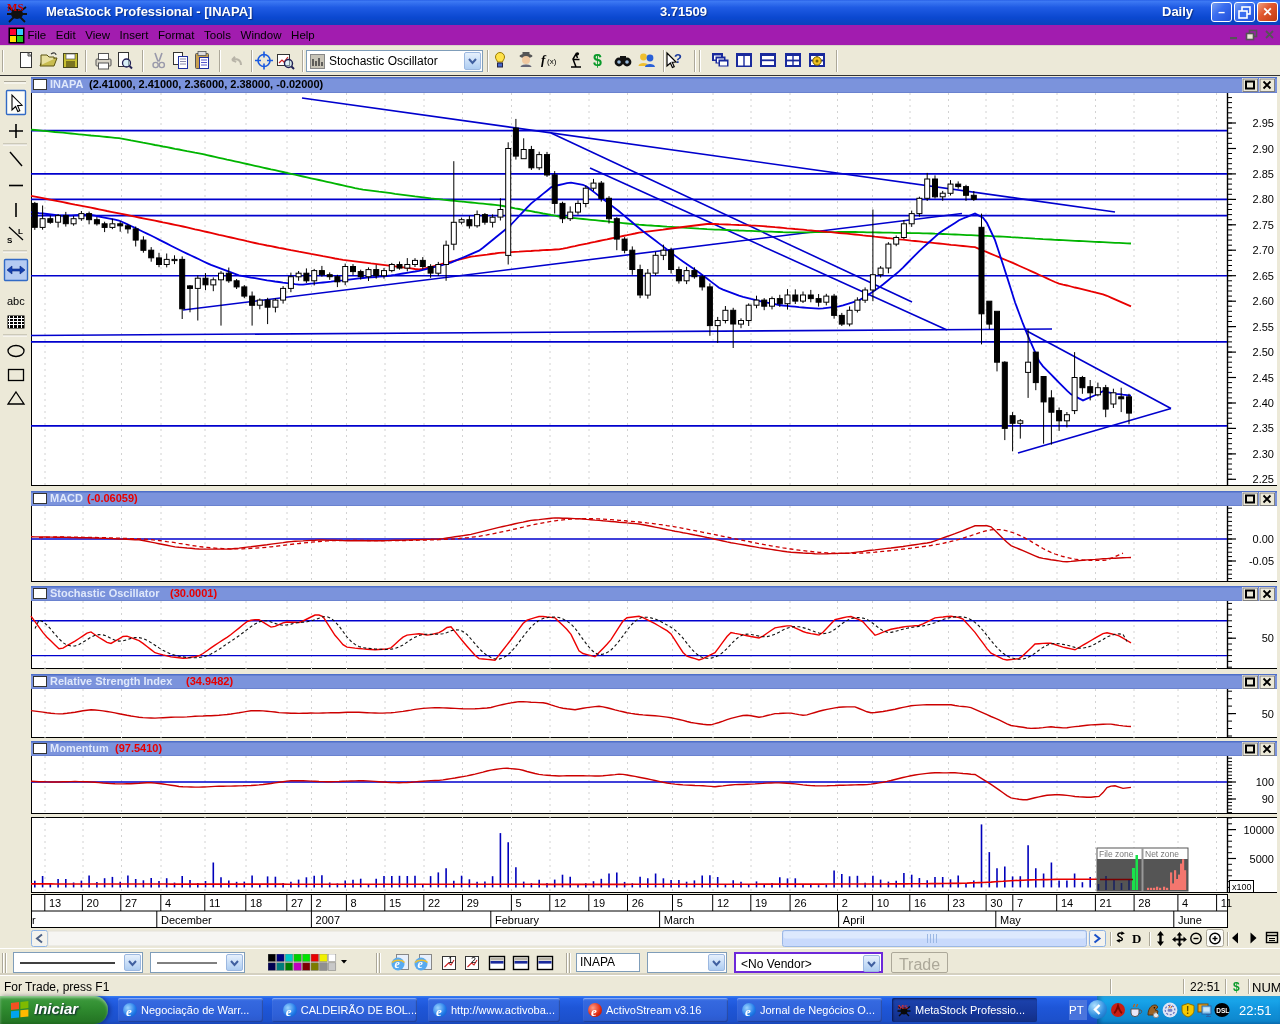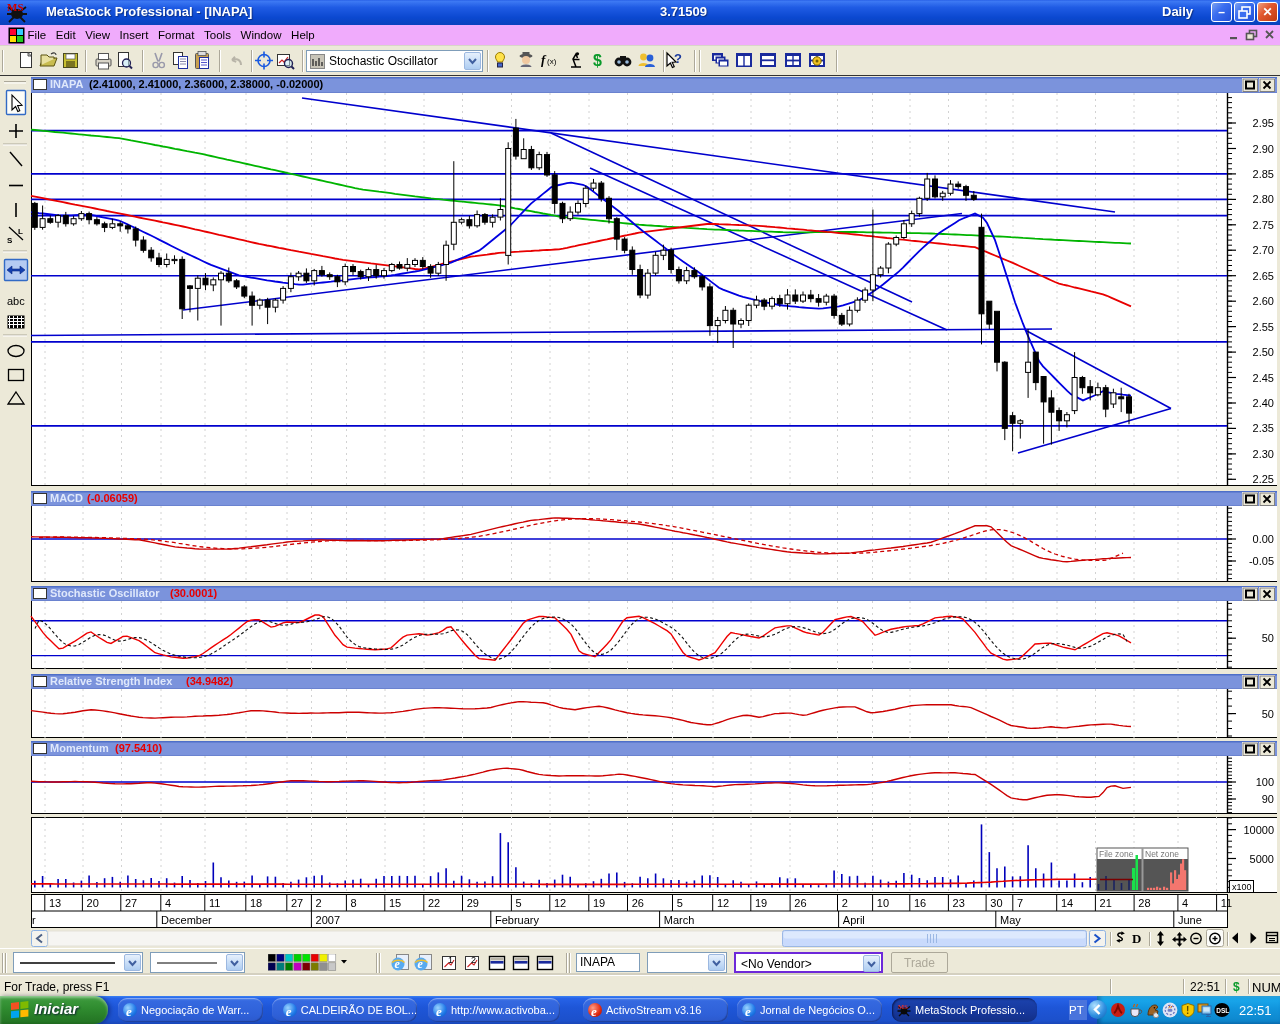--- a/index.html
+++ b/index.html
@@ -1,27 +1,27 @@
 <!DOCTYPE html>
 <html><head><meta charset="utf-8"><style>
 
 *{margin:0;padding:0;box-sizing:border-box}
 body{width:1280px;height:1024px;font-family:"Liberation Sans",sans-serif;background:#ece9d8;overflow:hidden;position:relative}
 .abs{position:absolute}
 #titlebar{left:0;top:0;width:1280px;height:25px;background:linear-gradient(to bottom,#2a62e8 0%,#3c78f3 6%,#1f5be4 30%,#0b48d0 70%,#0a42bc 100%);}
 #titlebar .ttext{color:#fff;font-weight:bold;font-size:13px;text-shadow:1px 1px 1px rgba(10,30,80,.6);}
 .wbtn{position:absolute;top:2px;width:21px;height:20px;border-radius:3px;border:1px solid #fff;
  background:linear-gradient(135deg,#7ba1f0 0%,#3b6ef0 40%,#2050d8 100%);color:#fff;text-align:center;line-height:19px;font-size:12px;font-weight:bold}
-#menubar{left:0;top:25px;width:1280px;height:21px;background:#f0abfc;border-bottom:1px solid #d8d4c8}
+#menubar{left:0;top:25px;width:1280px;height:21px;background:#a21caf;border-bottom:1px solid #d8d4c8}
 #menubar span.mi{display:inline-block;padding:4px 2.6px 0 2.6px;font-size:11.5px;color:#000}
 #toolbar{left:0;top:46px;width:1280px;height:30px;background:#ece9d8;border-bottom:1px solid #fff}
 .tsep{position:absolute;top:4px;width:1px;height:22px;background:#aca899;box-shadow:1px 0 0 #fff}
 #statusbar{left:0;top:975px;width:1280px;height:21px;background:#ece9d8;border-top:1px solid #fff;box-shadow:0 -2px 0 #d4d0c0;font-size:12px;color:#000}
 #taskbar{left:0;top:996px;width:1280px;height:28px;background:linear-gradient(to bottom,#3a81f3 0%,#2663e8 8%,#1e56d8 40%,#1c50cb 88%,#1a47b8 100%)}
-.taskbtn{position:absolute;top:2px;height:24px;border-radius:9px;background:linear-gradient(to bottom,#5185ef 0%,#3569e0 12%,#2e60d8 70%,#2c59cc 100%);
+.taskbtn{position:absolute;top:2px;height:24px;border-radius:2px;background:linear-gradient(to bottom,#5185ef 0%,#3569e0 12%,#2e60d8 70%,#2c59cc 100%);
  box-shadow:inset 0 1px 1px rgba(255,255,255,.35), inset -1px -1px 1px rgba(0,0,30,.3);color:#fff;font-size:11px;line-height:24px;white-space:nowrap;overflow:hidden}
 .ie{display:inline-block;width:14px;height:14px;margin:0 4px -3px 5px;border-radius:7px;background:radial-gradient(circle at 35% 35%,#9cd4ff,#1e78e8 60%,#0a50b8);position:relative}
 .ie:after{content:"e";position:absolute;left:3px;top:-3px;font-size:13px;font-style:italic;font-weight:bold;color:#fff;font-family:"Liberation Serif"}
 
 </style></head><body>
 <div class="abs" id="titlebar">
 <svg class="abs" style="left:5px;top:1px" width="24" height="23">
       <ellipse cx="12" cy="13" rx="6" ry="5" fill="#111"></ellipse>
       <path d="M12 13 L3 6 M12 13 L2 13 M12 13 L4 21 M12 13 L21 6 M12 13 L22 13 M12 13 L20 21" stroke="#111" stroke-width="1.8" fill="none"></path>
       <text x="2" y="10" font-size="11" font-weight="bold" fill="#c00" font-family="Liberation Serif">MS</text>
@@ -1399,21 +1399,21 @@
       <div class="abs" style="right:1px;top:1px;width:17px;height:17px;border-radius:2px;background:linear-gradient(to bottom,#e6f0fc,#aecdf2);border:1px solid #9cb8e0"><svg width="15" height="15">
           <path d="M4 6 l3.5 4 3.5-4" fill="none" stroke="#4060a0" stroke-width="2"></path>
         </svg></div>
     </div>
 <div class="abs" style="left:734px;top:3px;width:149px;height:21px;background:#fff;border:2px solid #6d28d9">
       <span class="abs" style="left:5px;top:3px;font-size:12px">&lt;No Vendor&gt;</span>
       <div class="abs" style="right:1px;top:1px;width:17px;height:17px;border-radius:2px;background:linear-gradient(to bottom,#e6f0fc,#aecdf2);border:1px solid #9cb8e0"><svg width="15" height="15">
           <path d="M4 6 l3.5 4 3.5-4" fill="none" stroke="#4060a0" stroke-width="2"></path>
         </svg></div>
     </div>
-<div class="abs" style="left:891px;top:3px;width:57px;height:21px;background:#ece9d8;border:1px solid #aca899;border-radius:2px;color:#aca899;font-size:12px;text-align:center;padding-top:3px">Trade</div>
+<div class="abs" style="left:891px;top:3px;width:57px;height:21px;background:#ece9d8;border:1px solid #aca899;border-radius:2px;color:#aca899;font-size:16px;text-align:center;padding-top:3px">Trade</div>
 </div>
 <div class="abs" id="statusbar">
 <span class="abs" style="left:4px;top:4px">For Trade, press F1</span>
 <div class="abs" style="left:1110px;top:3px;width:1px;height:15px;background:#aca899;box-shadow:1px 0 0 #fff"></div>
 <div class="abs" style="left:1183px;top:3px;width:1px;height:15px;background:#aca899;box-shadow:1px 0 0 #fff"></div>
 <div class="abs" style="left:1225px;top:3px;width:1px;height:15px;background:#aca899;box-shadow:1px 0 0 #fff"></div>
 <div class="abs" style="left:1248px;top:3px;width:1px;height:15px;background:#aca899;box-shadow:1px 0 0 #fff"></div>
 <span class="abs" style="left:1190px;top:4px">22:51</span>
 <span class="abs" style="left:1233px;top:4px;color:#0a9a2a;font-weight:bold">$</span>
 <span class="abs" style="left:1252px;top:4px;font-size:13px">NUM</span>

